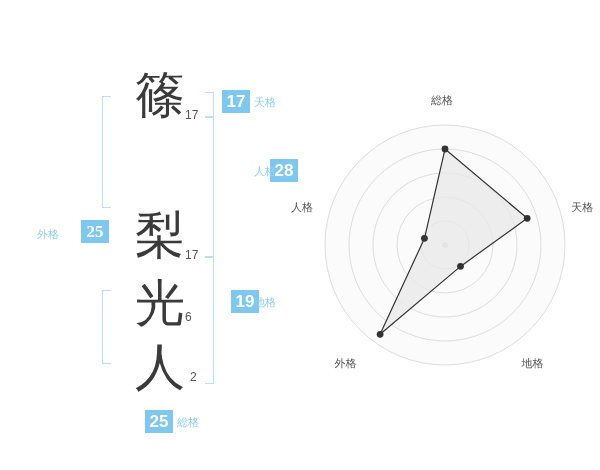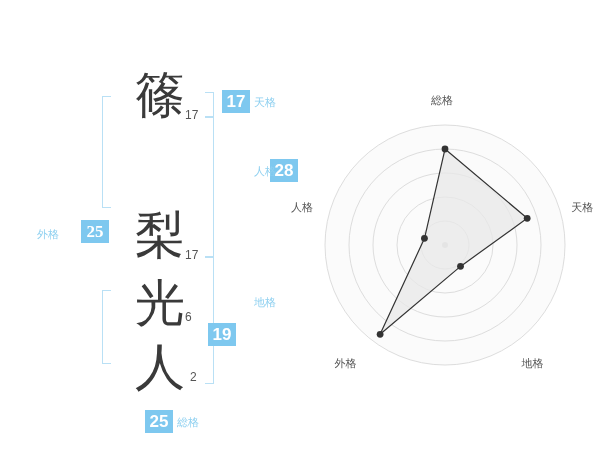--- a/index.html
+++ b/index.html
@@ -105,21 +105,21 @@
 
   <div class="score-box" style="left:222px; top:90px;">17</div>
   <div class="score-label" style="left:254px; top:95px;">天格</div>
 
   <div class="score-box" style="left:222px; top:159px;margin-left:48px;">28</div>
   <div class="score-label" style="left:254px; top:164px;">人格</div>
 
   <div class="score-label" style="left:37px;  top:227px;">外格</div>
   <div class="score-box" style="left:81px;  top:220px;font-family:Liberation Serif, serif;">25</div>
 
-  <div class="score-box" style="left:208px; top:290px;margin-top:33px;">19</div>
+  <div class="score-box" style="left:231px; top:290px;">19</div>
   <div class="score-label" style="left:254px; top:295px;">地格</div>
 
   <div class="score-box" style="left:145px; top:410px;">25</div>
   <div class="score-label" style="left:177px; top:415px;">総格</div>
 
   <div id="radar-wrap">
     <svg id="radar-svg" width="270" height="270" viewBox="0 0 270 270">
         <circle cx="135" cy="135" r="120" fill="#fbfbfb" stroke="#dddddd" stroke-width="1"></circle>
         <circle cx="135" cy="135" r="96" fill="none" stroke="#dddddd" stroke-width="1"></circle>
         <circle cx="135" cy="135" r="72" fill="none" stroke="#dddddd" stroke-width="1"></circle>

